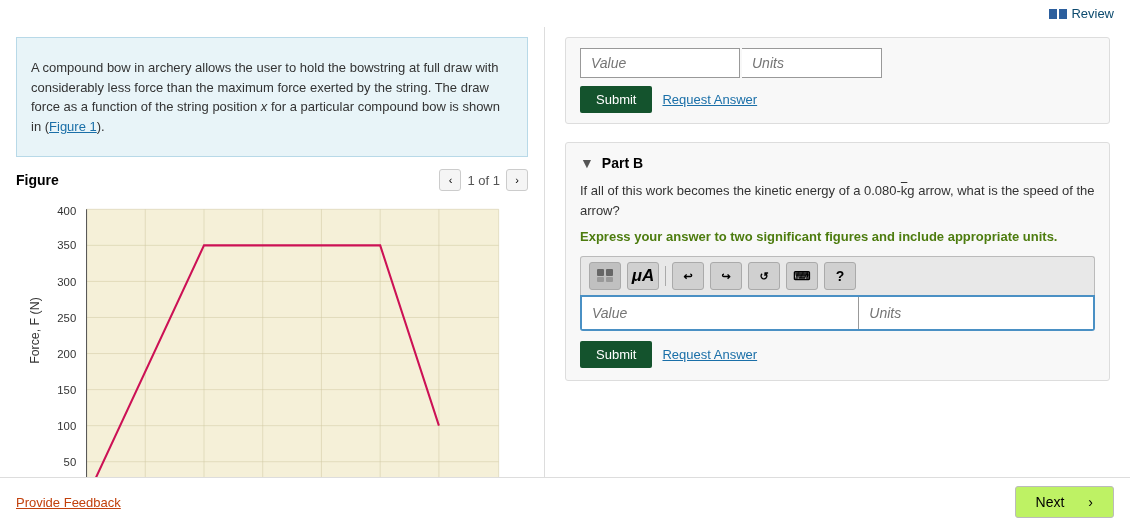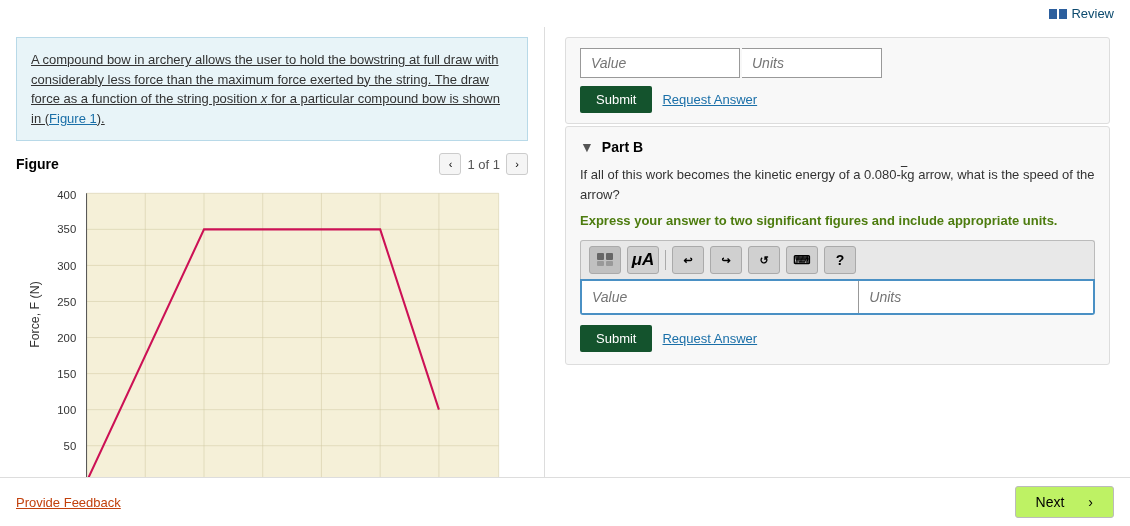--- a/index.html
+++ b/index.html
@@ -41,25 +41,24 @@
       padding: 10px 16px;
       border-right: 1px solid #ddd;
       display: flex;
       flex-direction: column;
       gap: 12px;
     }
 
     .problem-text {
       background: #e8f4f8;
       border: 1px solid #b8d9e8;
-      padding: 12px 14px;
+      padding: 20px 14px;
       font-size: 13px;
       line-height: 1.5;
       color: #333;
-      text-decoration: underline;
     }
 
     .figure-section {
       flex: 1;
     }
 
     .figure-header {
       display: flex;
       align-items: center;
       justify-content: space-between;
@@ -103,21 +102,21 @@
       height: 100%;
     }
 
     
     .right-panel {
       flex: 1;
       padding: 10px 20px;
       overflow-y: auto;
       display: flex;
       flex-direction: column;
-      gap: 2px;
+      gap: 18px;
     }
 
     
     .part-a-bottom {
       background: #f8f8f8;
       border: 1px solid #ddd;
       padding: 10px 14px;
       border-radius: 3px;
     }
 

